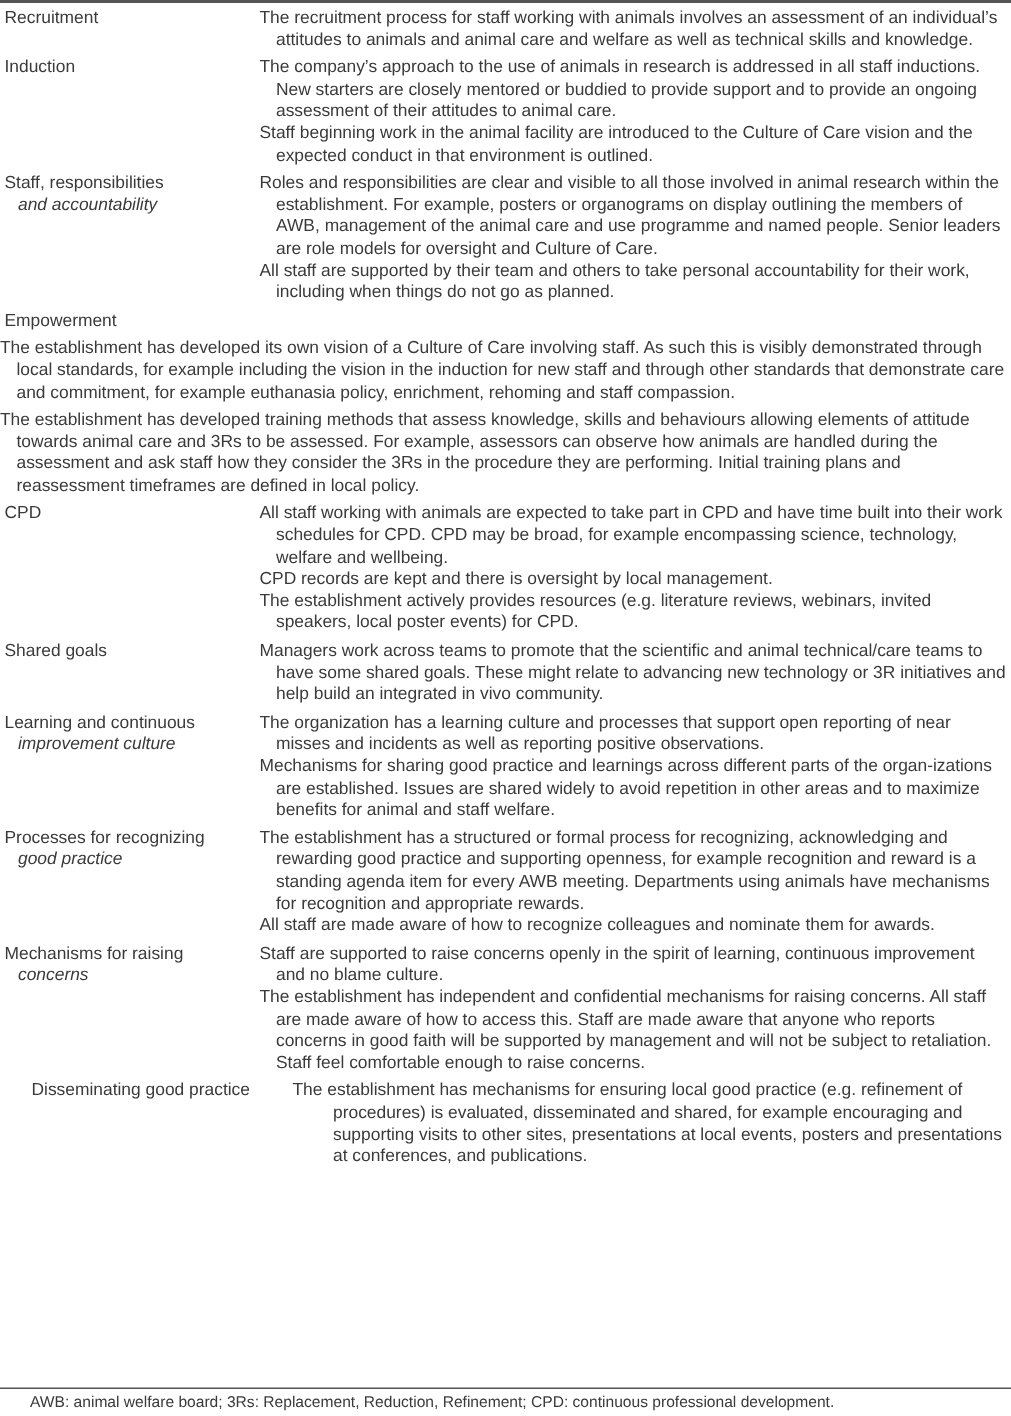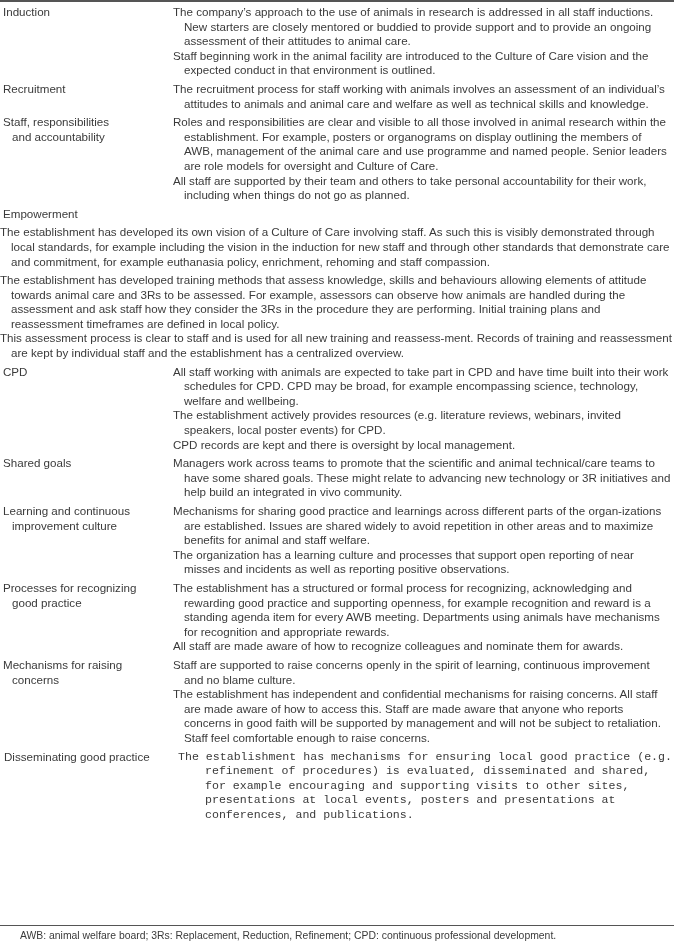--- a/index.html
+++ b/index.html
@@ -12,56 +12,56 @@
       position: relative;
     }
     .rule-top { position: absolute; left: 0; top: 0; width: 674px; height: 2px; background: #555; }
     .table { position: absolute; left: 0; top: 5px; width: 674px; }
     .row { display: flex; padding-bottom: 4px; }
     .label {
       width: 173px; flex: 0 0 173px; box-sizing: border-box;
       padding-left: 3px; padding-right: 6px;
     }
     .label-line { display: block; }
-    .label-line.indent { padding-left: 9px; }
+    .label-line.indent { padding-left: 9px; font-style: italic; }
     .desc { flex: 1 1 auto; padding-right: 2px; }
     .para {
       padding-left: 11px; text-indent: -11px; margin: 0;
     }
-    .row.last .label { width: 174px; flex-basis: 174px; padding-left: 4px; }
+    .row.last .label { width: 174px; flex-basis: 174px; padding-left: 4px; margin-left: 17px; }
     .row.last .desc { padding-left: 4px; }
-    .row.last .para { padding-left: 27px; text-indent: -27px; font-family: Liberation Mono, monospace; }
+    .row.last .para { padding-left: 27px; text-indent: -27px; }
     .rule-bottom { position: absolute; left: 0; top: 925px; width: 674px; height: 1px; background: #555; }
     .footnote {
       position: absolute; left: 20px; top: 929px;
       font-size: 10.4px; line-height: 13px; color: #3a3a3a;
     }
   </style>
 </head>
 <body>
 
 <div class="rule-top"></div>
 
 <div class="table" id="table">
 
 <div class="row">
     <div class="label">
+        <span class="label-line">Recruitment</span>
+      </div>
+    <div class="desc">
+        <p class="para">The recruitment process for staff working with animals involves an assessment of an individual’s attitudes to animals and animal care and welfare as well as technical skills and knowledge.</p>
+      </div>
+  </div>
+    <div class="row">
+    <div class="label">
         <span class="label-line">Induction</span>
       </div>
     <div class="desc">
         <p class="para">The company’s approach to the use of animals in research is addressed in all staff inductions. New starters are closely mentored or buddied to provide support and to provide an ongoing assessment of their attitudes to animal care.</p>
         <p class="para">Staff beginning work in the animal facility are introduced to the Culture of Care vision and the expected conduct in that environment is outlined.</p>
-      </div>
-  </div>
-    <div class="row">
-    <div class="label">
-        <span class="label-line">Recruitment</span>
-      </div>
-    <div class="desc">
-        <p class="para">The recruitment process for staff working with animals involves an assessment of an individual’s attitudes to animals and animal care and welfare as well as technical skills and knowledge.</p>
       </div>
   </div>
     <div class="row">
     <div class="label">
         <span class="label-line">Staff, responsibilities</span>
         <span class="label-line indent">and accountability</span>
       </div>
     <div class="desc">
         <p class="para">Roles and responsibilities are clear and visible to all those involved in animal research within the establishment. For example, posters or organograms on display outlining the members of AWB, management of the animal care and use programme and named people. Senior leaders are role models for oversight and Culture of Care.</p>
         <p class="para">All staff are supported by their team and others to take personal accountability for their work, including when things do not go as planned.</p>
@@ -75,49 +75,48 @@
       </div>
   </div>
     <div class="row">
     <div class="desc">
         <p class="para">The establishment has developed its own vision of a Culture of Care involving staff. As such this is visibly demonstrated through local standards, for example including the vision in the induction for new staff and through other standards that demonstrate care and commitment, for example euthanasia policy, enrichment, rehoming and staff compassion.</p>
       </div>
   </div>
     <div class="row">
     <div class="desc">
         <p class="para">The establishment has developed training methods that assess knowledge, skills and behaviours allowing elements of attitude towards animal care and 3Rs to be assessed. For example, assessors can observe how animals are handled during the assessment and ask staff how they consider the 3Rs in the procedure they are performing. Initial training plans and reassessment timeframes are defined in local policy.</p>
-        <p class="para">This assessment process is clear to staff and is used for all new training and reassess-ment. Records of training and reassessment are kept by individual staff and the establishment has a centralized overview.</p>
       </div>
   </div>
     <div class="row">
     <div class="label">
         <span class="label-line">CPD</span>
       </div>
     <div class="desc">
         <p class="para">All staff working with animals are expected to take part in CPD and have time built into their work schedules for CPD. CPD may be broad, for example encompassing science, technology, welfare and wellbeing.</p>
+        <p class="para">CPD records are kept and there is oversight by local management.</p>
         <p class="para">The establishment actively provides resources (e.g. literature reviews, webinars, invited speakers, local poster events) for CPD.</p>
-        <p class="para">CPD records are kept and there is oversight by local management.</p>
       </div>
   </div>
     <div class="row">
     <div class="label">
         <span class="label-line">Shared goals</span>
       </div>
     <div class="desc">
         <p class="para">Managers work across teams to promote that the scientific and animal technical/care teams to have some shared goals. These might relate to advancing new technology or 3R initiatives and help build an integrated in vivo community.</p>
       </div>
   </div>
     <div class="row">
     <div class="label">
         <span class="label-line">Learning and continuous</span>
         <span class="label-line indent">improvement culture</span>
       </div>
     <div class="desc">
+        <p class="para">The organization has a learning culture and processes that support open reporting of near misses and incidents as well as reporting positive observations.</p>
         <p class="para">Mechanisms for sharing good practice and learnings across different parts of the organ-izations are established. Issues are shared widely to avoid repetition in other areas and to maximize benefits for animal and staff welfare.</p>
-        <p class="para">The organization has a learning culture and processes that support open reporting of near misses and incidents as well as reporting positive observations.</p>
       </div>
   </div>
     <div class="row">
     <div class="label">
         <span class="label-line">Processes for recognizing</span>
         <span class="label-line indent">good practice</span>
       </div>
     <div class="desc">
         <p class="para">The establishment has a structured or formal process for recognizing, acknowledging and rewarding good practice and supporting openness, for example recognition and reward is a standing agenda item for every AWB meeting. Departments using animals have mechanisms for recognition and appropriate rewards.</p>
         <p class="para">All staff are made aware of how to recognize colleagues and nominate them for awards.</p>

